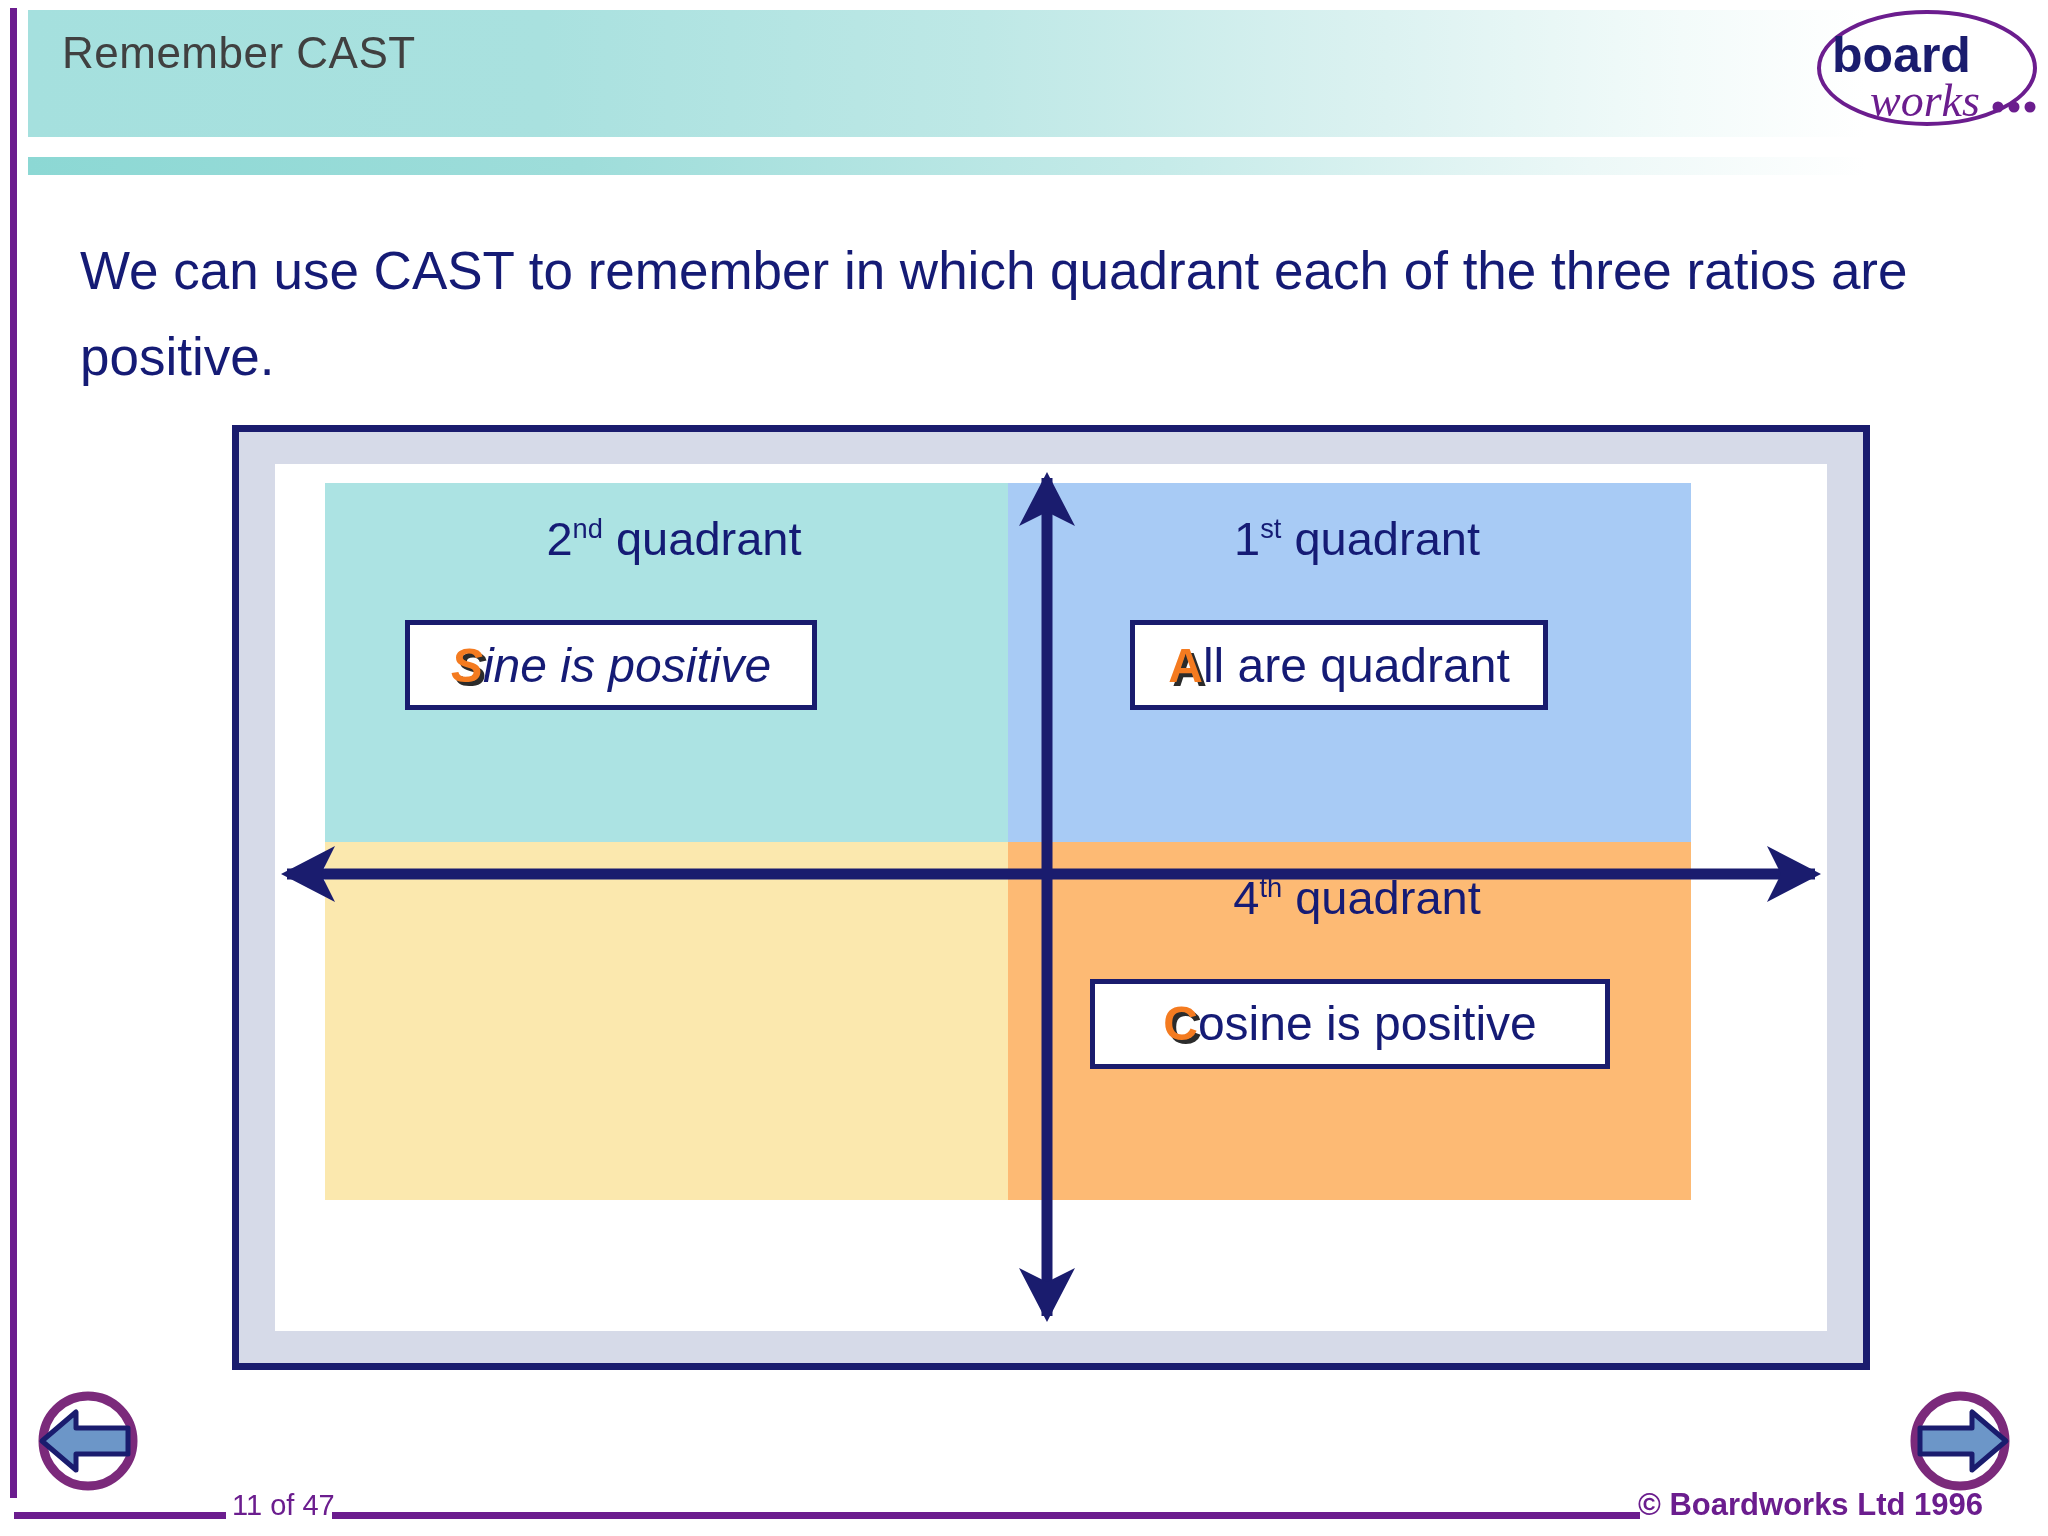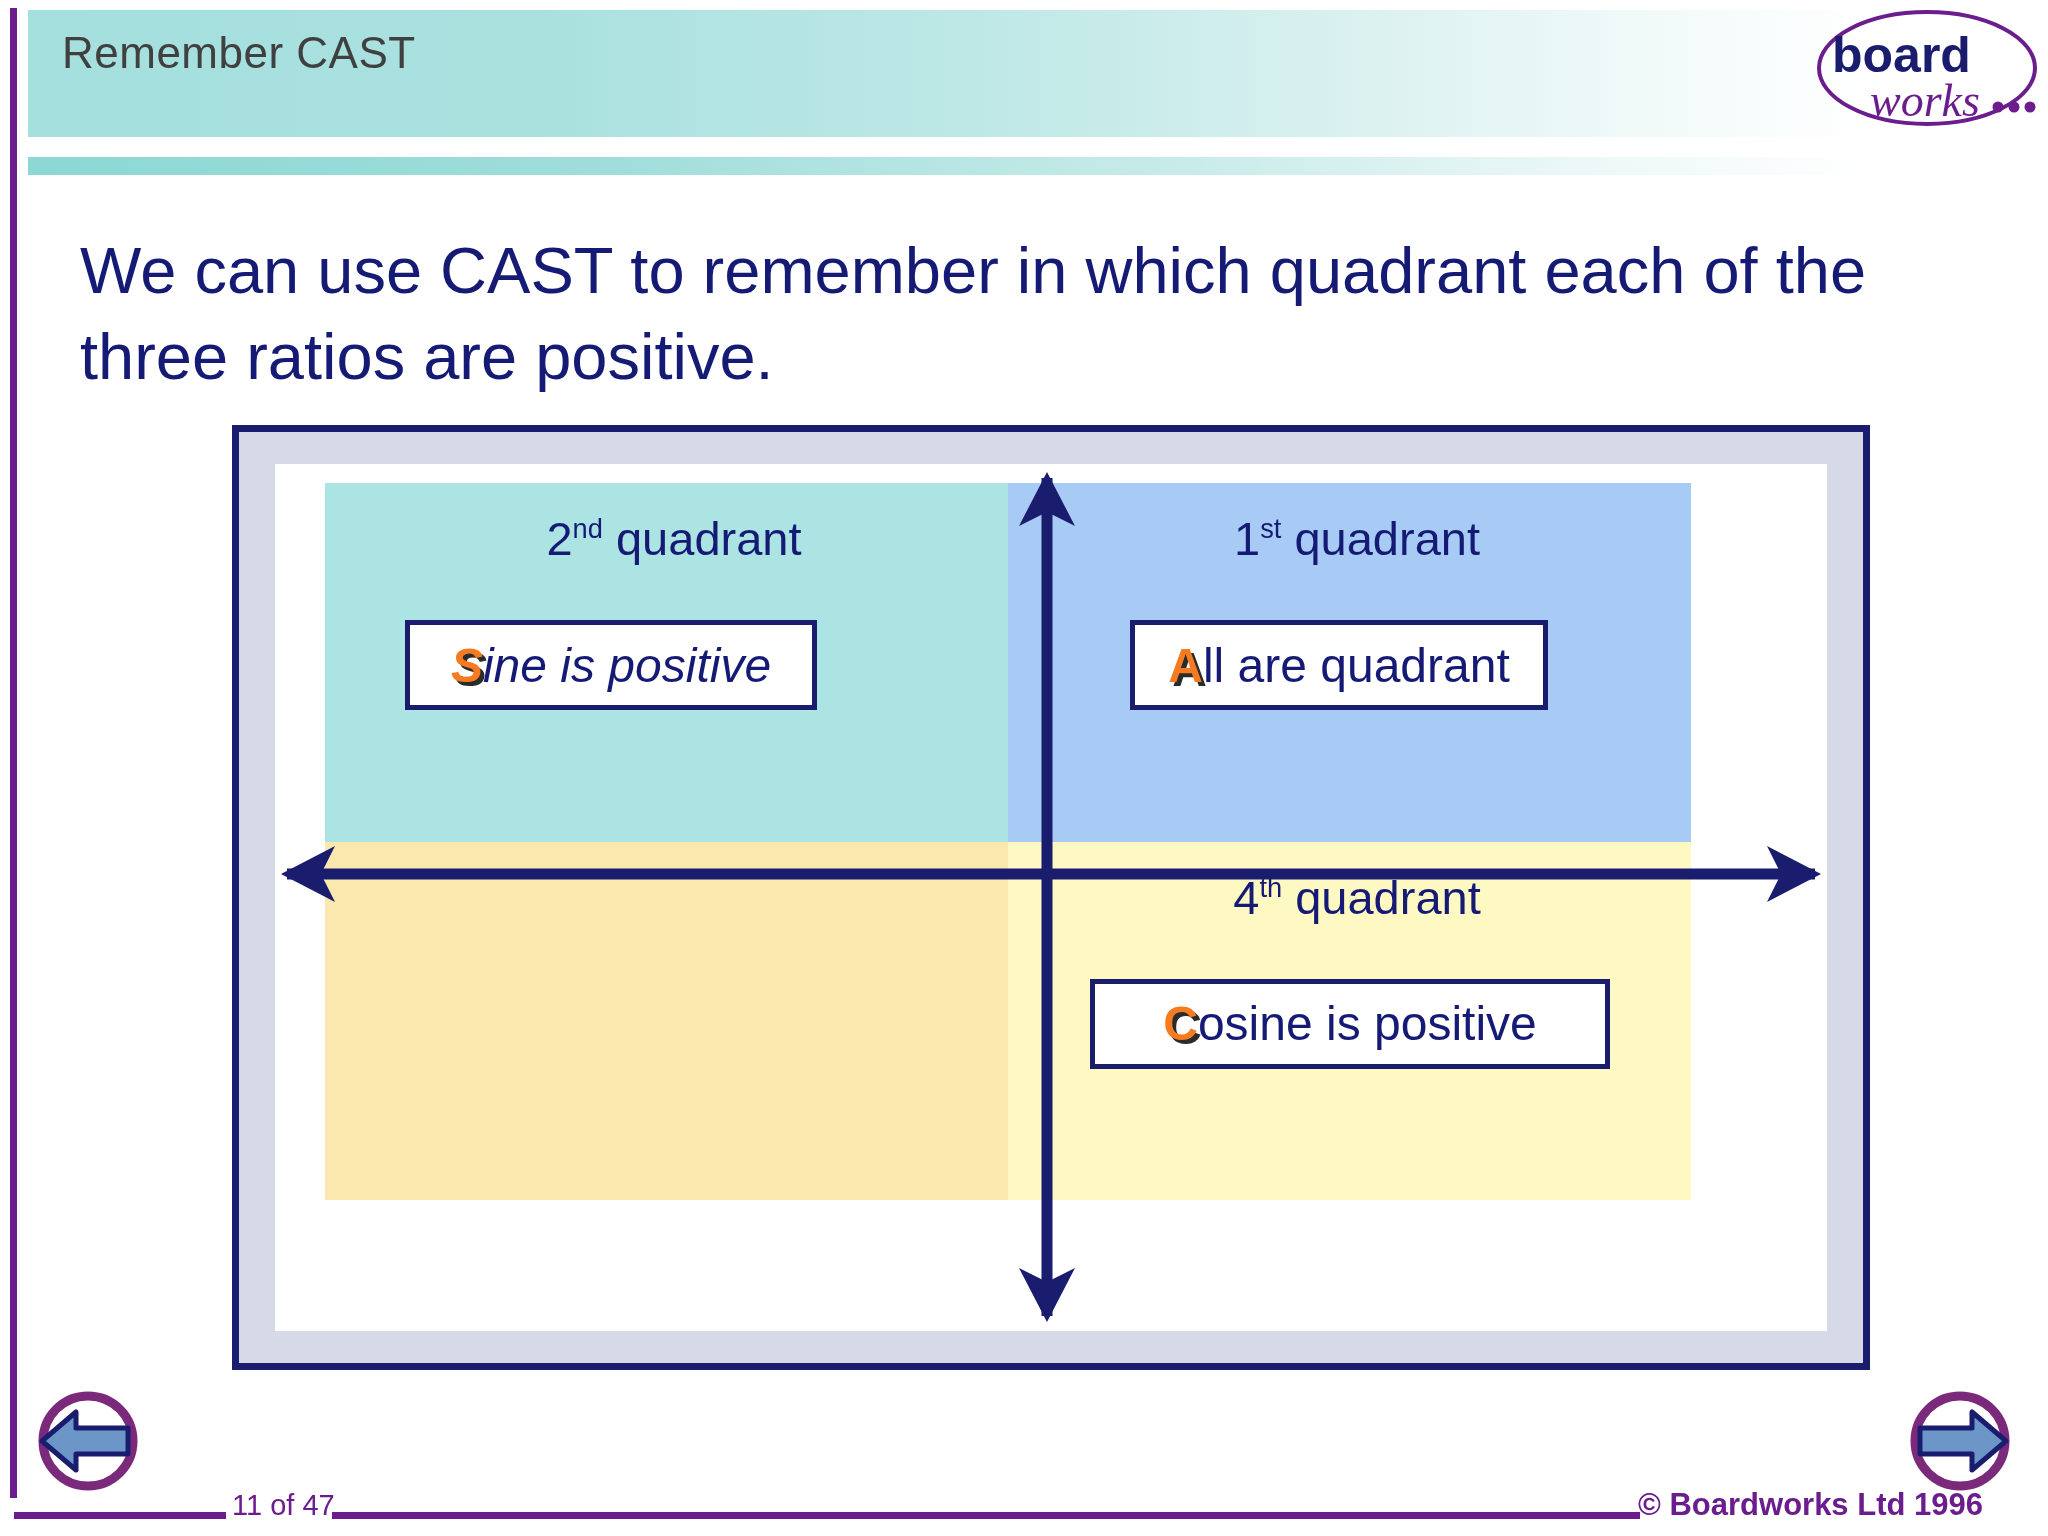--- a/index.html
+++ b/index.html
@@ -74,21 +74,21 @@
     height: 128px;
   }
   .logo svg { display: block; }
 
   
   .intro {
     position: absolute;
     left: 80px;
     top: 228px;
     width: 1830px;
-    font-size: 65px;
+    font-size: 53px;
     line-height: 86px;
     color: #151B75;
   }
 
   
   .diagram-frame {
     position: absolute;
     left: 232px;
     top: 425px;
     width: 1638px;
@@ -117,21 +117,21 @@
     grid-template-columns: 1fr 1fr;
     grid-template-rows: 1fr 1fr;
   }
   .quad {
     position: relative;
     box-sizing: border-box;
   }
   .quad.q2 { background: #ACE3E3; }
   .quad.q1 { background: #A8CBF5; }
   .quad.q3 { background: #FBE8AE; }
-  .quad.q4 { background: #fef9c3; padding-left: 36px; }
+  .quad.q4 { background: #fdba74; padding-left: 36px; }
 
   .quad-label {
     position: absolute;
     top: 28px;
     left: 0;
     right: 0;
     text-align: center;
     font-size: 47px;
     color: #151B75;
     white-space: nowrap;

